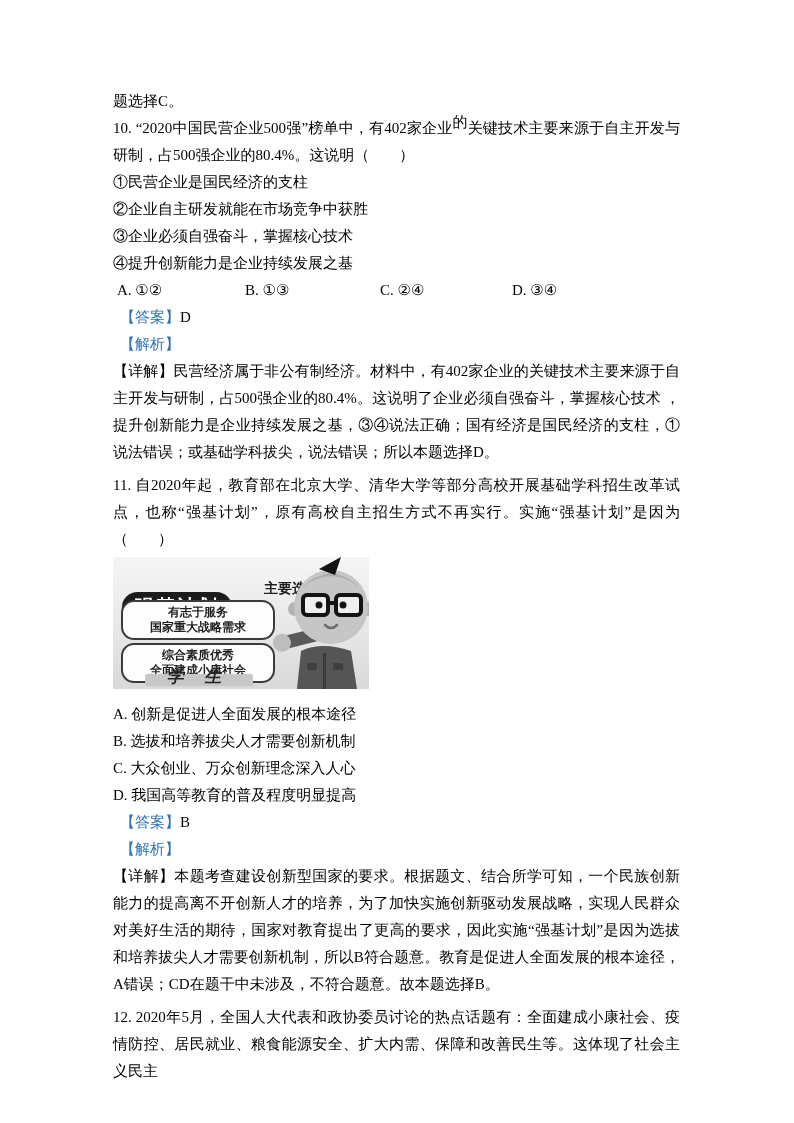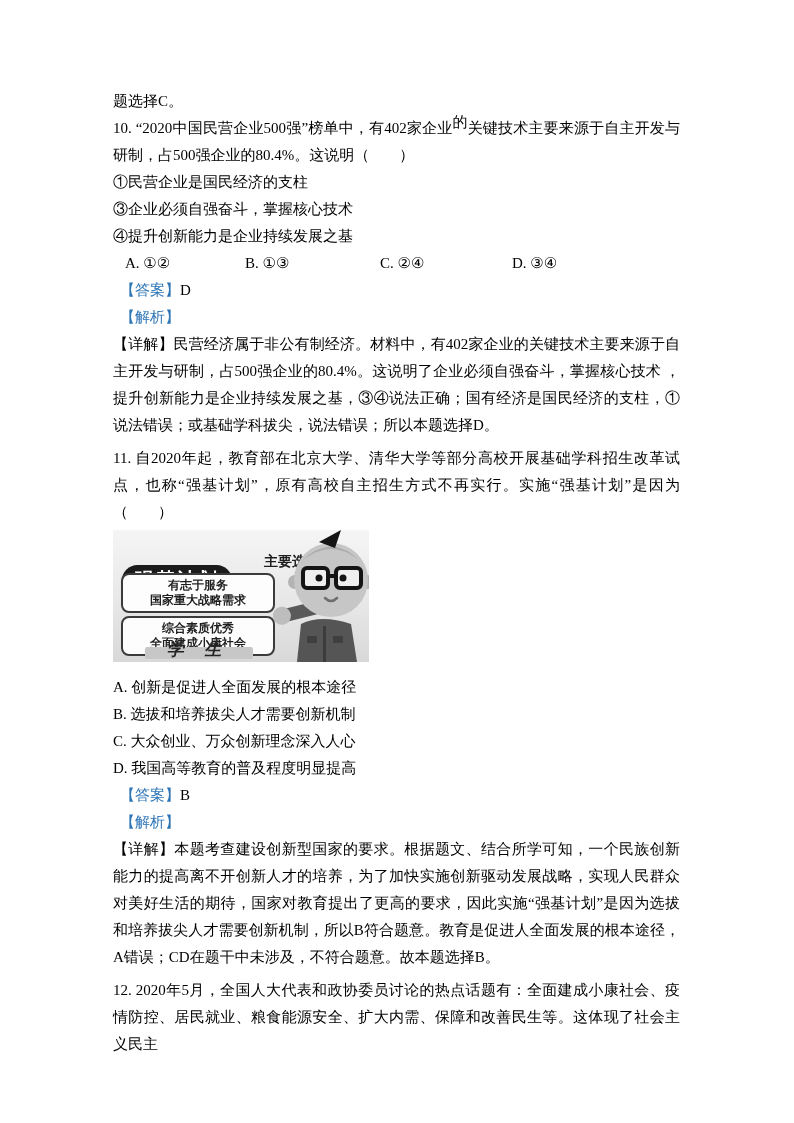--- a/index.html
+++ b/index.html
@@ -28,21 +28,21 @@
   .continuation { margin-bottom: 10px; }
   .sup { position: relative; top: -6px; }
   .marker { color: #2E75B6; margin-left: 7px; }
   .options-row {
     position: relative;
     height: 27px;
     font-size: 15px;
     line-height: 27px;
   }
   .options-row .opt { position: absolute; top: 0; white-space: nowrap; }
-  .opt-a { left: 12px; }
+  .opt-a { left: 4px; }
   .opt-b { left: 132px; }
   .opt-c { left: 267px; }
   .opt-d { left: 399px; }
   .q11-section { margin-top: 6px; }
   .q12-section { margin-top: 6px; }
 
   
   .figure {
     position: relative;
     width: 256px;
@@ -70,21 +70,21 @@
     left: 151px; top: 23px;
     font-size: 14px;
     font-weight: bold;
     color: #1f1f1f;
   }
   .fig-box {
     position: absolute;
     left: 8px;
     width: 154px;
     border: 2px solid #3b3b3b;
-    border-radius: 8px;
+    border-radius: 13px;
     background: #fdfdfd;
     text-align: center;
     font-size: 12px;
     font-weight: bold;
     color: #1f1f1f;
     line-height: 15px;
     padding: 3px 2px;
   }
   .fig-box-1 { top: 43px; }
   .fig-box-2 { top: 86px; }
@@ -115,20 +115,21 @@
 </head>
 <body>
 
 <div class="page">
 
   <p class="line continuation">题选择C。</p>
 
   <section>
     <p class="line"><span>10. “2020中国民营企业500强”榜单中，有402家企业</span><span class="sup">的</span><span>关键技术主要来源于自主开发与研制，占500强企业的80.4%。这说明（　　）</span></p>
     <p class="line nojust">①民营企业是国民经济的支柱</p>
+    <p class="line nojust">②企业自主研发就能在市场竞争中获胜</p>
     <p class="line nojust">③企业必须自强奋斗，掌握核心技术</p>
     <p class="line nojust">④提升创新能力是企业持续发展之基</p>
     <div class="options-row">
       <span class="opt opt-a">A. ①②</span>
       <span class="opt opt-b">B. ①③</span>
       <span class="opt opt-c">C. ②④</span>
       <span class="opt opt-d">D. ③④</span>
     </div>
     <p class="line nojust"><span class="marker">【答案】</span><span>D</span></p>
     <p class="line nojust"><span class="marker">【解析】</span></p>

